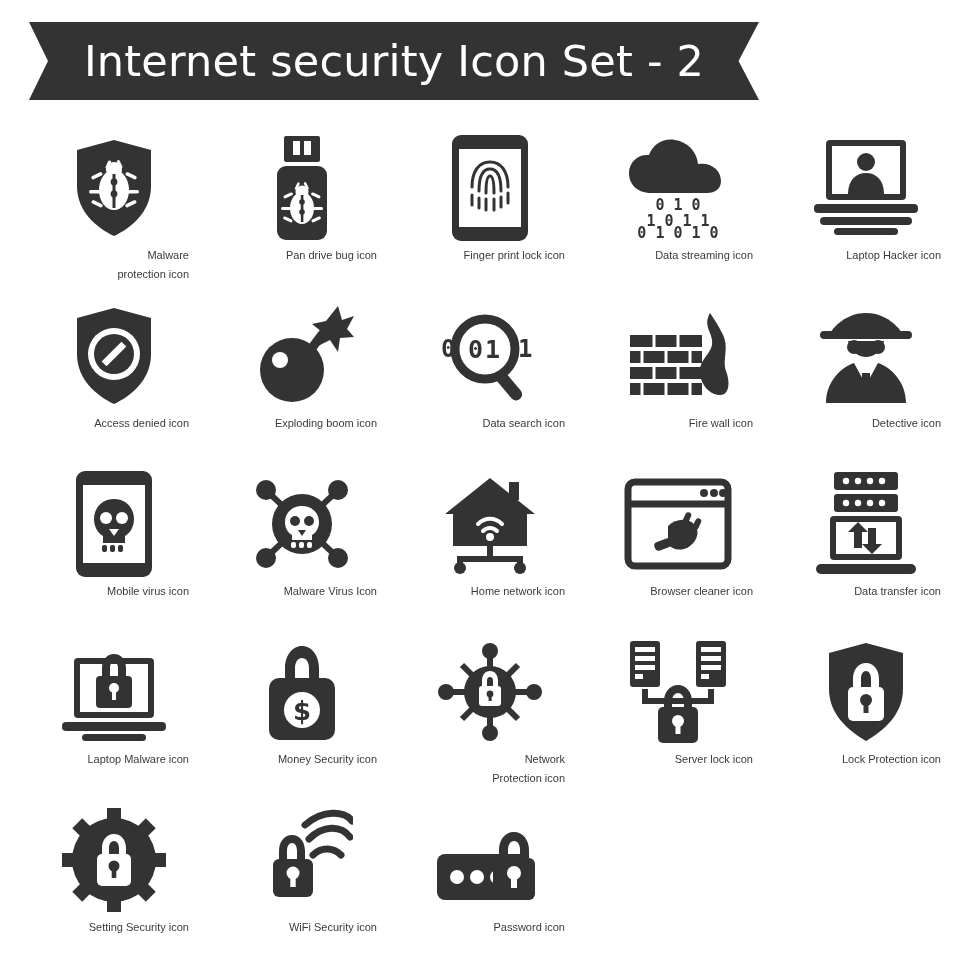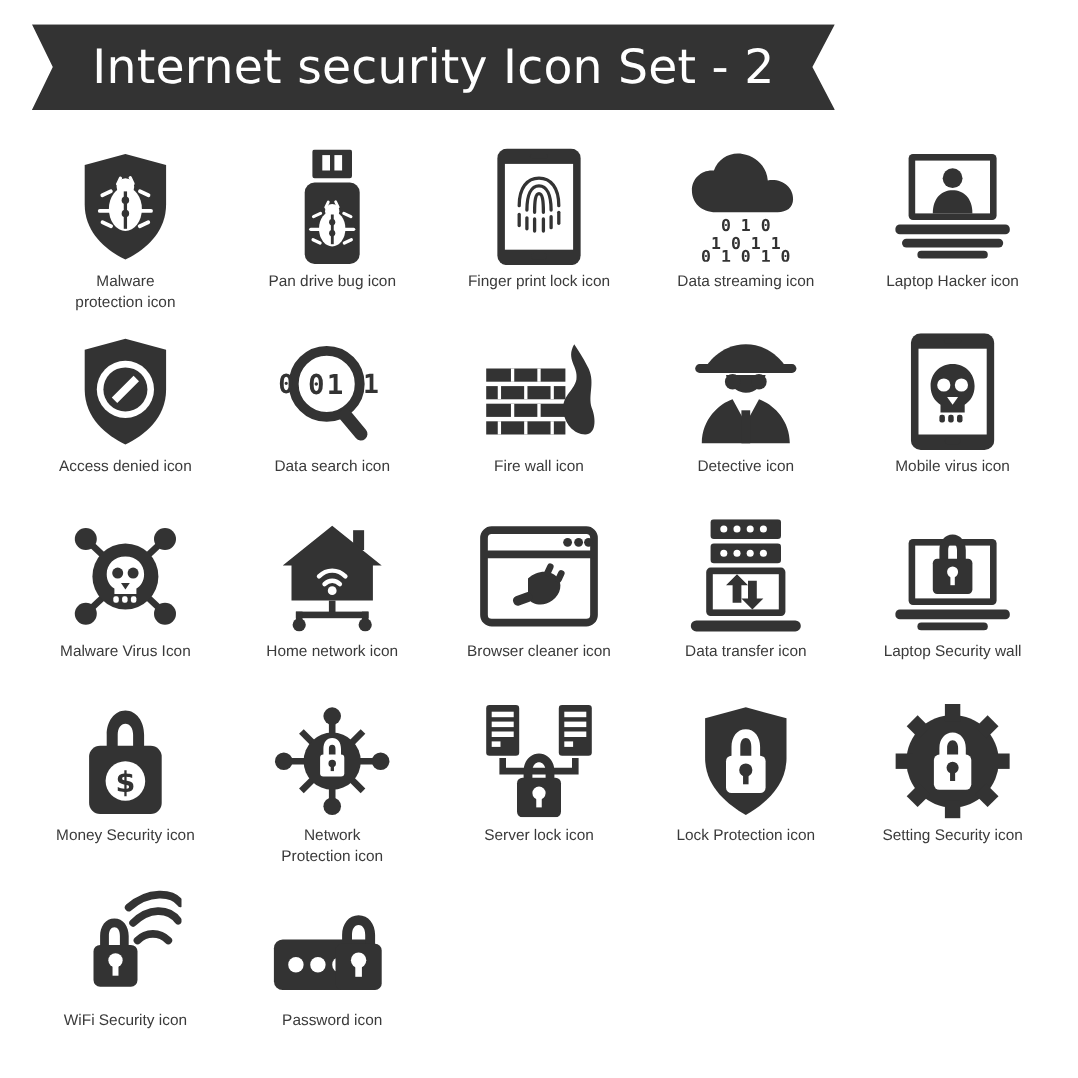--- a/index.html
+++ b/index.html
@@ -79,22 +79,22 @@
     display: flex;
     align-items: center;
     justify-content: center;
   }
   .icon-box svg {
     display: block;
   }
   .caption {
     margin-top: 2px;
     width: 150px;
-    text-align: center;
-    font-size: 14px;
+    text-align: right;
+    font-size: 11px;
     line-height: 19px;
     color: #3a3a3a;
     font-family: "Liberation Sans", sans-serif;
   }
   .fillgrey { fill: #333333; }
   .strokegrey { stroke: #333333; fill: none; }
 </style>
 </head>
 <body>
 
@@ -226,20 +226,31 @@
           <path class="fillgrey" d="M43 2 L80 12 V48 C80 74 60 90 43 98 C26 90 6 74 6 48 V12 Z"></path>
           <circle cx="43" cy="48" r="26" fill="#ffffff"></circle>
           <circle cx="43" cy="48" r="20" class="fillgrey"></circle>
           <rect x="29" y="44.5" width="28" height="7" fill="#ffffff" transform="rotate(-45 43 48)"></rect>
         </svg>
       </div>
       <div class="caption">Access denied icon</div>
     </div>
 
 
+    <div class="cell">
+      <div class="icon-box">
+        <svg width="104" height="104" viewBox="0 0 104 104">
+          <circle class="fillgrey" cx="42" cy="66" r="32"></circle>
+          <circle cx="30" cy="56" r="8" fill="#ffffff"></circle>
+          <path class="fillgrey" d="M62 44 C68 36 72 30 76 26" stroke="#333333" stroke-width="9" fill="none" stroke-linecap="round"></path>
+          <path class="fillgrey" d="M88 2 L92 16 L104 12 L97 25 L104 33 L90 34 L88 48 L80 36 L68 42 L72 28 L62 20 L76 17 Z"></path>
+        </svg>
+      </div>
+      <div class="caption">Exploding boom icon</div>
+    </div>
 
     <div class="cell">
       <div class="icon-box">
         <svg width="110" height="98" viewBox="0 0 110 98">
           <circle class="strokegrey" cx="50" cy="42" r="30" stroke-width="9"></circle>
           <rect class="fillgrey" x="68" y="62" width="12" height="34" rx="6" transform="rotate(-40 74 79)"></rect>
           <g class="fillgrey" font-family="DejaVu Sans Mono, monospace" font-size="24" font-weight="bold">
             <text x="6" y="50">0</text>
           </g>
           <g class="fillgrey" font-family="DejaVu Sans Mono, monospace" font-size="25" font-weight="bold">
@@ -432,21 +443,21 @@
           <g class="fillgrey">
             <path d="M44 36 L44 26 C44 18 49 12 56 12 C63 12 68 18 68 26 L68 36 L60 36 L60 26 C60 22 58 20 56 20 C54 20 52 22 52 26 L52 36 Z"></path>
             <rect x="38" y="34" width="36" height="32" rx="4"></rect>
           </g>
           <circle cx="56" cy="46" r="5" fill="#ffffff"></circle>
           <rect x="54" y="48" width="4" height="10" fill="#ffffff"></rect>
           <rect class="fillgrey" x="4" y="80" width="104" height="9" rx="4"></rect>
           <rect class="fillgrey" x="24" y="92" width="64" height="7" rx="3.5"></rect>
         </svg>
       </div>
-      <div class="caption">Laptop Security wall</div>
+      <div class="caption">Laptop Malware icon</div>
     </div>
 
     <div class="cell">
       <div class="icon-box">
         <svg width="86" height="104" viewBox="0 0 86 104">
           <path class="fillgrey" d="M26 40 L26 28 C26 16 33 6 43 6 C53 6 60 16 60 28 L60 40 L50 40 L50 28 C50 22 47 18 43 18 C39 18 36 22 36 28 L36 40 Z"></path>
           <rect class="fillgrey" x="10" y="38" width="66" height="62" rx="10"></rect>
           <circle cx="43" cy="70" r="18" fill="#ffffff"></circle>
           <g class="fillgrey" font-family="DejaVu Sans, sans-serif" font-size="26" font-weight="bold">
             <text x="43" y="80" text-anchor="middle">$</text>

